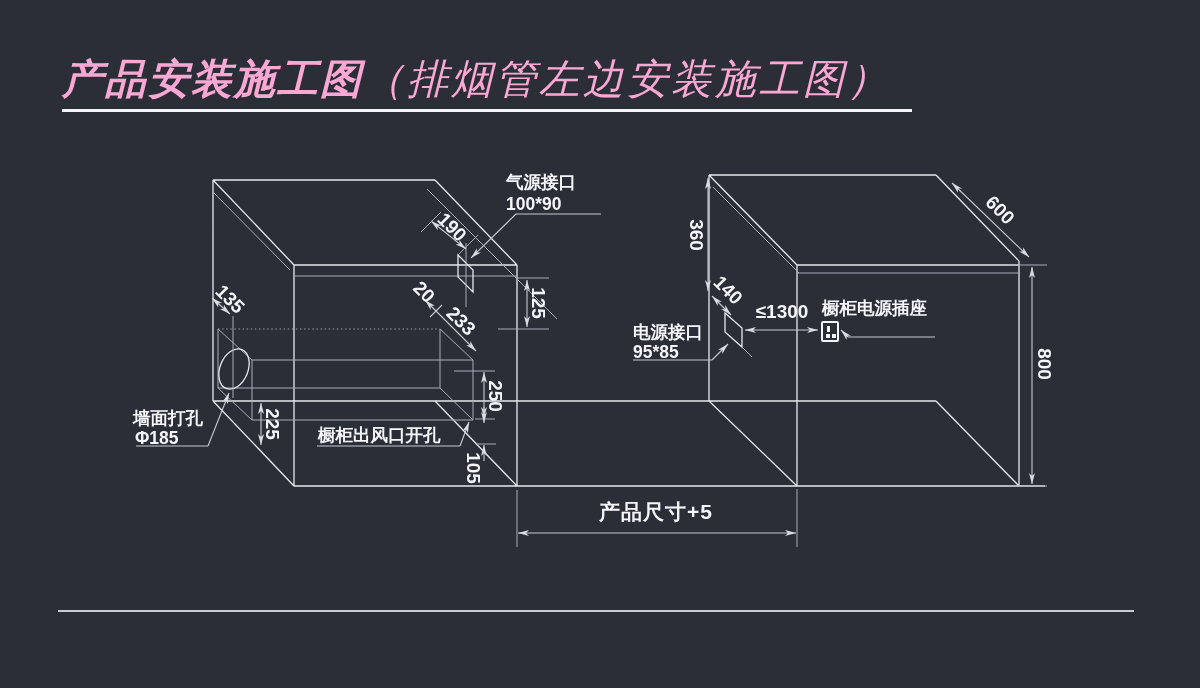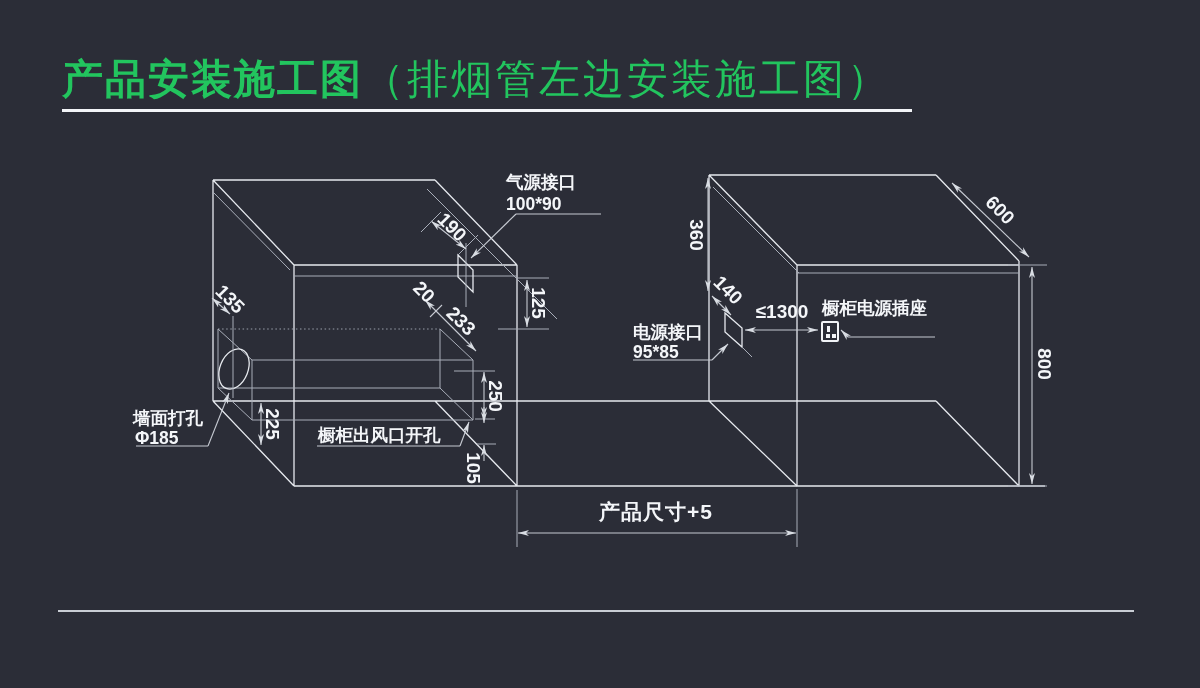--- a/index.html
+++ b/index.html
@@ -3,21 +3,21 @@
 <meta charset="utf-8">
 <style>
   html,body{margin:0;padding:0;background:#1e2027;}
   .canvas{
     position:relative;width:1200px;height:688px;overflow:hidden;
     background:#2b2d37;
     font-family:"Liberation Sans","DejaVu Sans",sans-serif;
   }
   .title{
     position:absolute;left:62px;top:52px;width:1080px;
-    color:#22c55e;white-space:nowrap;letter-spacing:2px;
+    color:#f9a8d4;white-space:nowrap;letter-spacing:2px;font-style:italic;
   }
   .title .main{font-size:41px;font-weight:900;}
   .title .sub{font-size:41px;font-weight:400;letter-spacing:3px;}
   .title-underline{
     position:absolute;left:62px;top:109px;width:850px;height:3px;background:#f2f4f7;
   }
   .footer-line{
     position:absolute;left:58px;top:610px;width:1076px;height:2px;background:#c9cdd4;
   }
   svg{position:absolute;left:0;top:0;}

